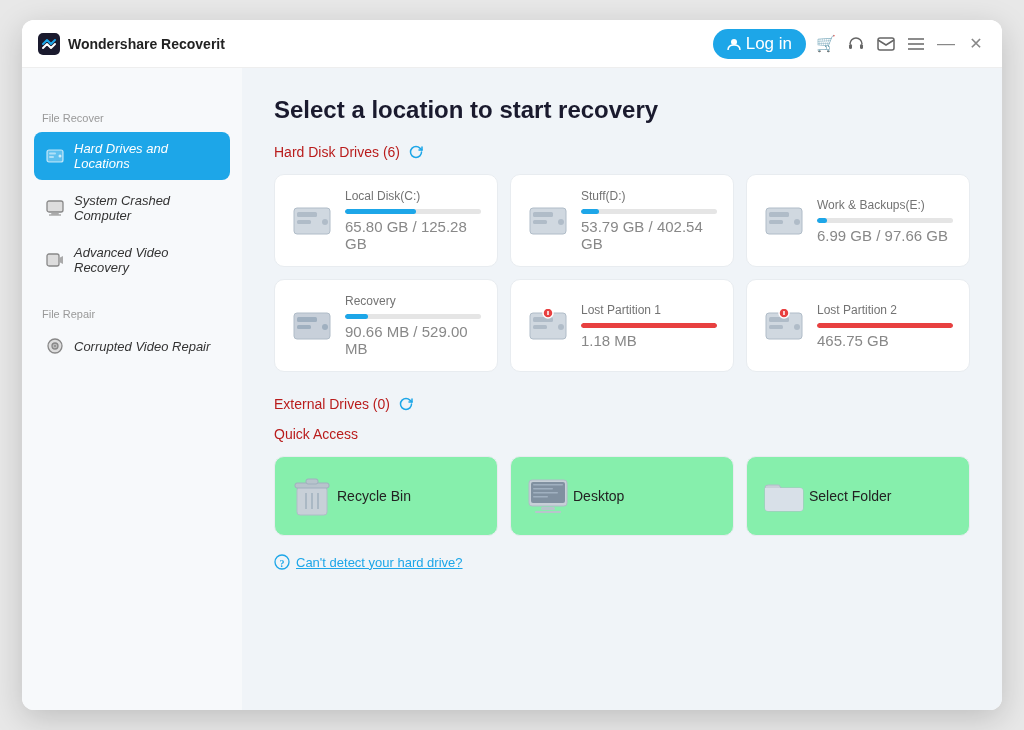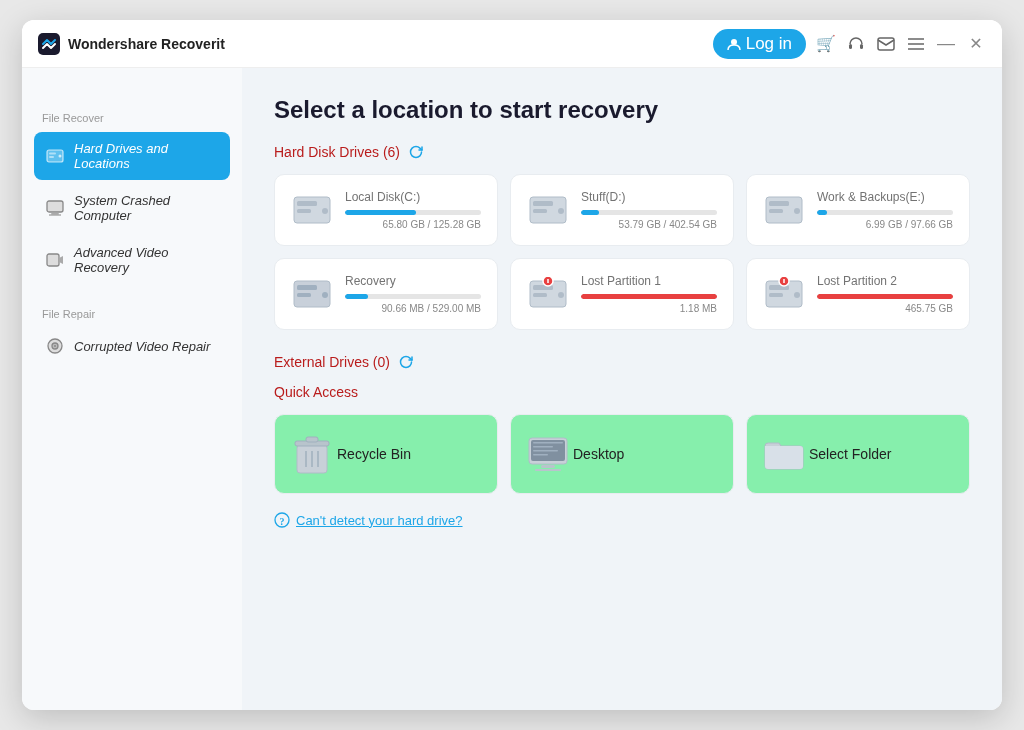--- a/index.html
+++ b/index.html
@@ -198,23 +198,22 @@
       margin-bottom: 4px;
       overflow: hidden;
     }
     .drive-bar-fill {
       height: 100%;
       border-radius: 3px;
     }
     .drive-bar-fill.blue { background: #1da6e8; }
     .drive-bar-fill.red { background: #e84040; }
     .drive-size {
-      font-size: 10px;
+      font-size: 15px;
       color: #888;
-      text-align: right;
     }
     .quick-access-grid {
       display: grid;
       grid-template-columns: repeat(3, 1fr);
       gap: 12px;
     }
     .quick-card {
       background: #86efac;
       border-radius: 10px;
       padding: 18px 16px;

